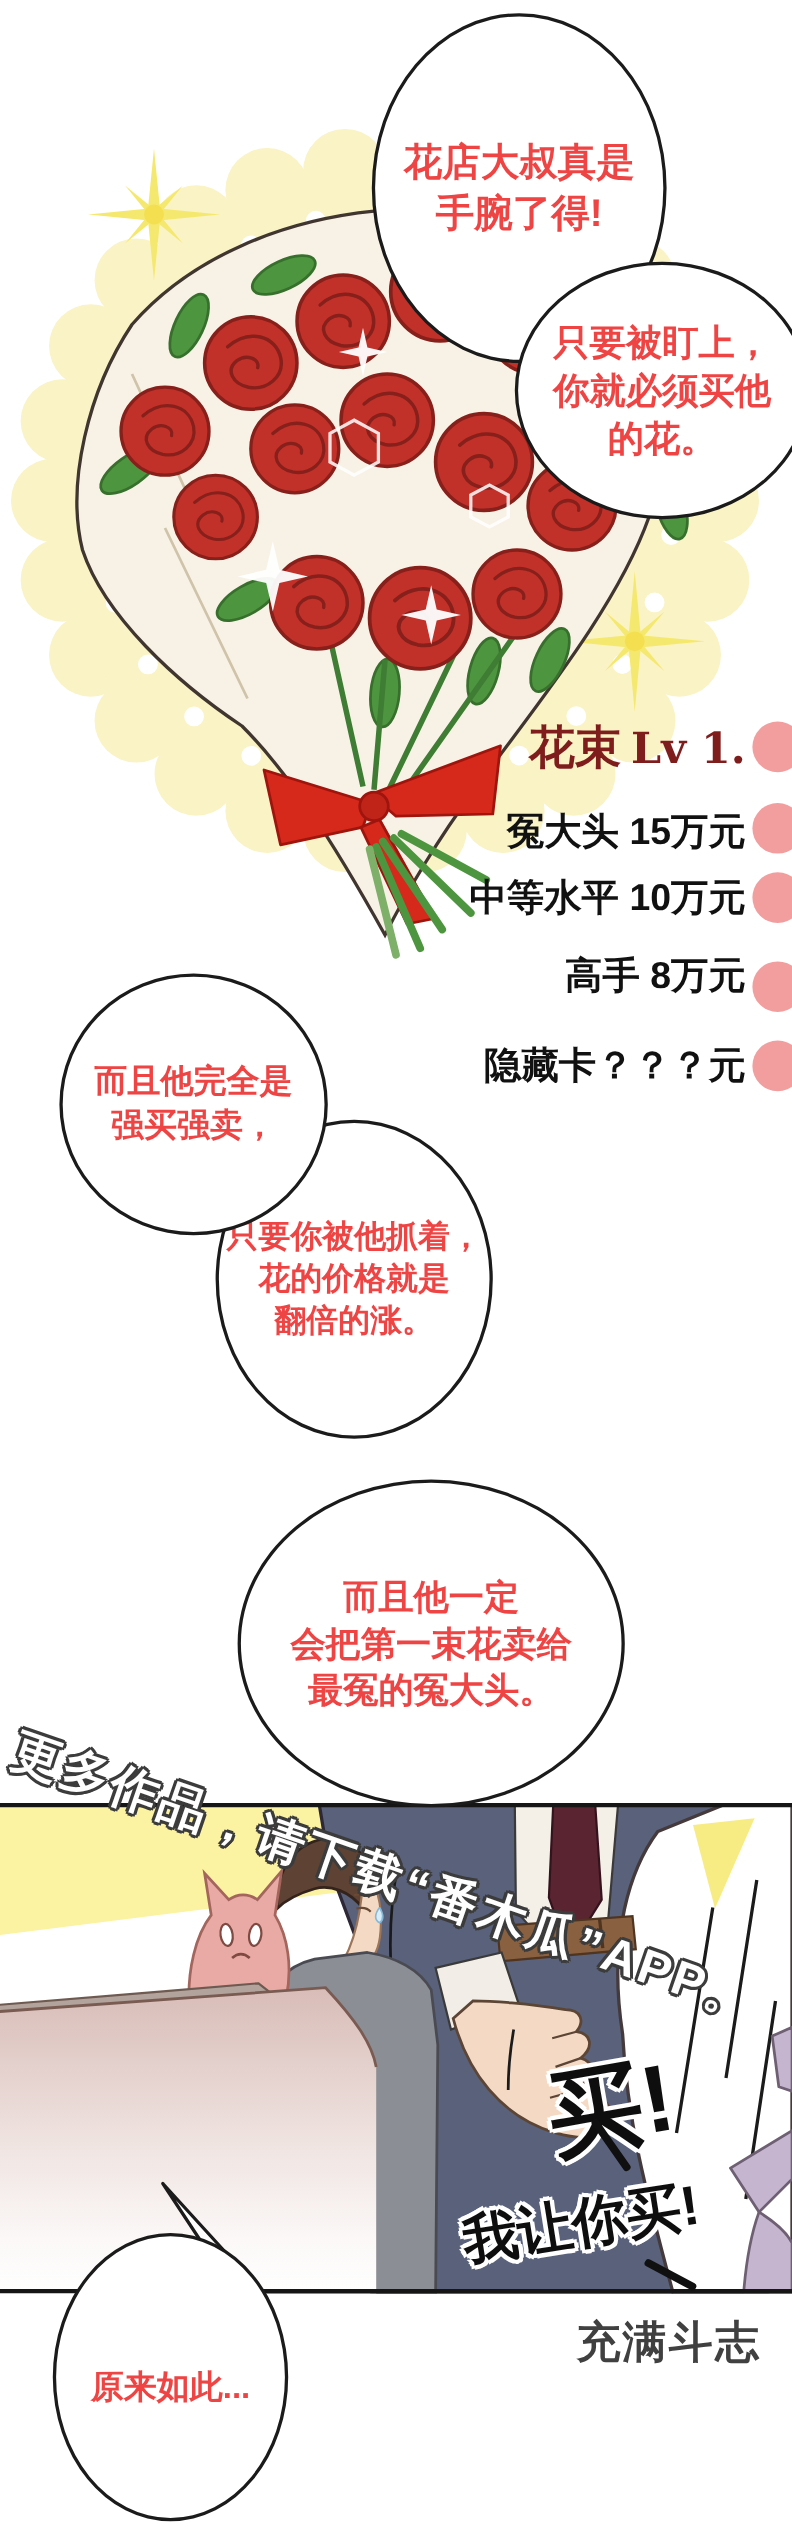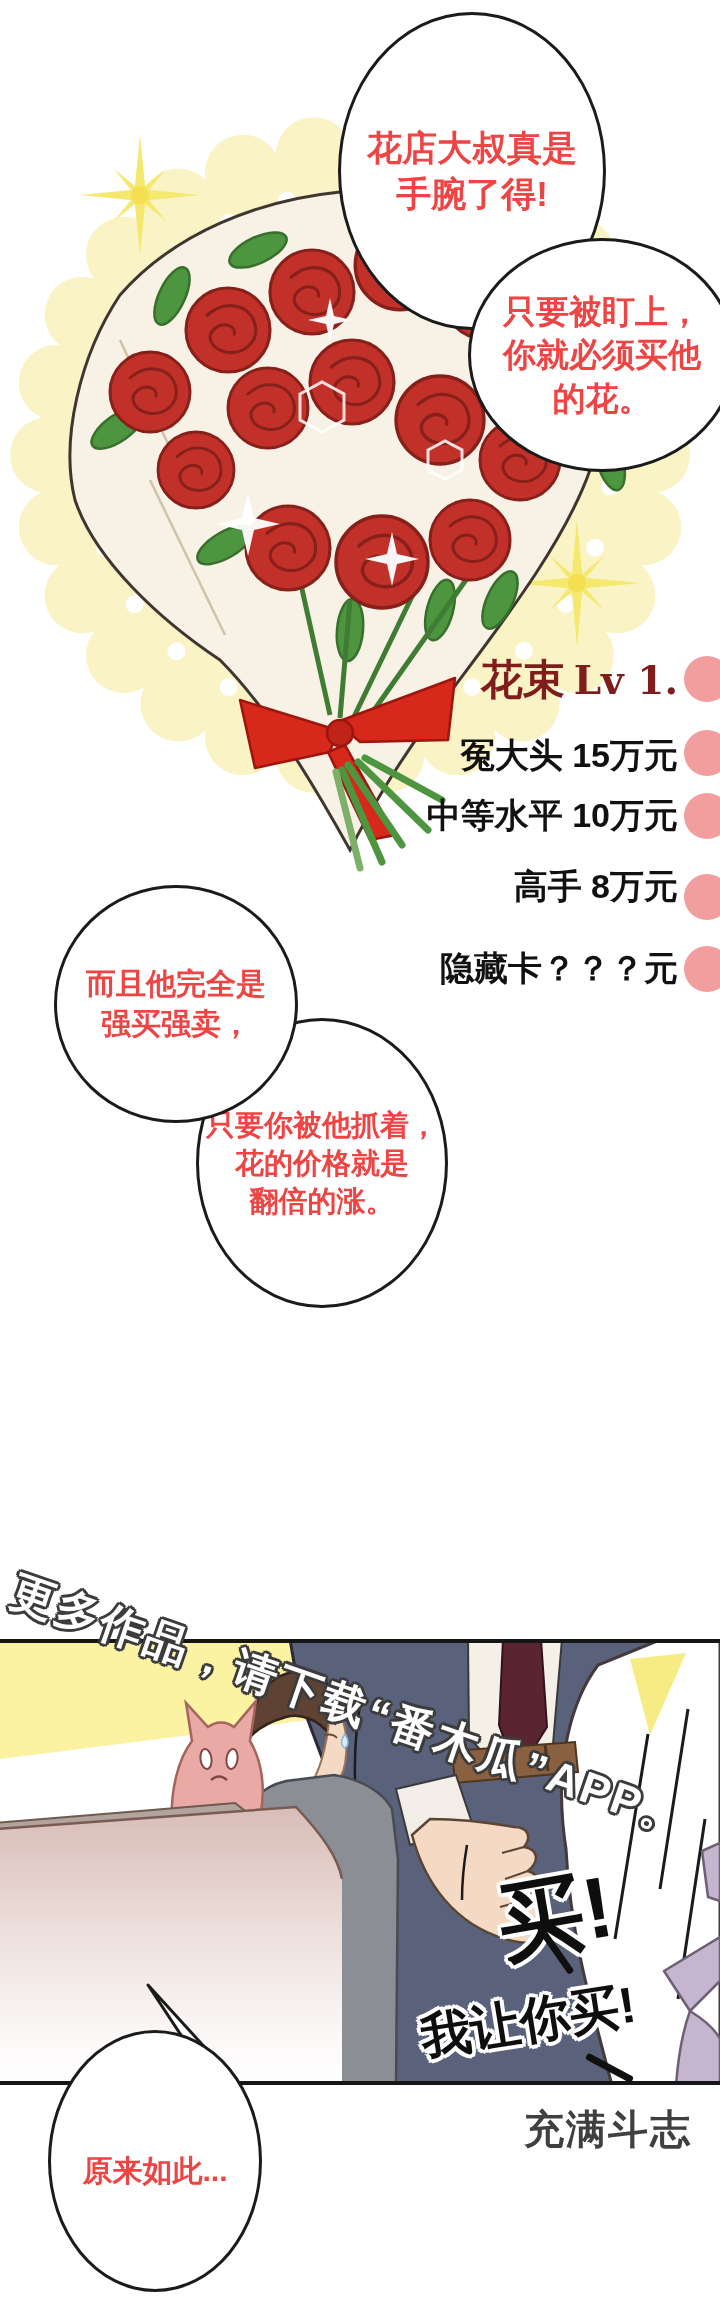--- a/index.html
+++ b/index.html
@@ -208,20 +208,23 @@
   <div class="bubble b1">花店大叔真是
 手腕了得!</div>
   <div class="bubble b2">只要被盯上，
 你就必须买他
 的花。</div>
   <div class="bubble b4">只要你被他抓着，
 花的价格就是
 翻倍的涨。</div>
   <div class="bubble b3">而且他完全是
 强买强卖，</div>
+  <div class="bubble b5">而且他一定
+会把第一束花卖给
+最冤的冤大头。</div>
 
   <div class="stat-title">
     <span>花束</span><span class="lv">Lv 1.</span>
   </div>
   <div class="stat-row r1">冤大头 15万元</div>
   <div class="stat-row r2">中等水平 10万元</div>
   <div class="stat-row r3">高手 8万元</div>
   <div class="stat-row r4">隐藏卡？？？元</div>
   <div class="dot d0" style="background: rgb(242, 158, 158);"></div>
   <div class="dot d1" style="background: rgb(242, 158, 158);"></div>

